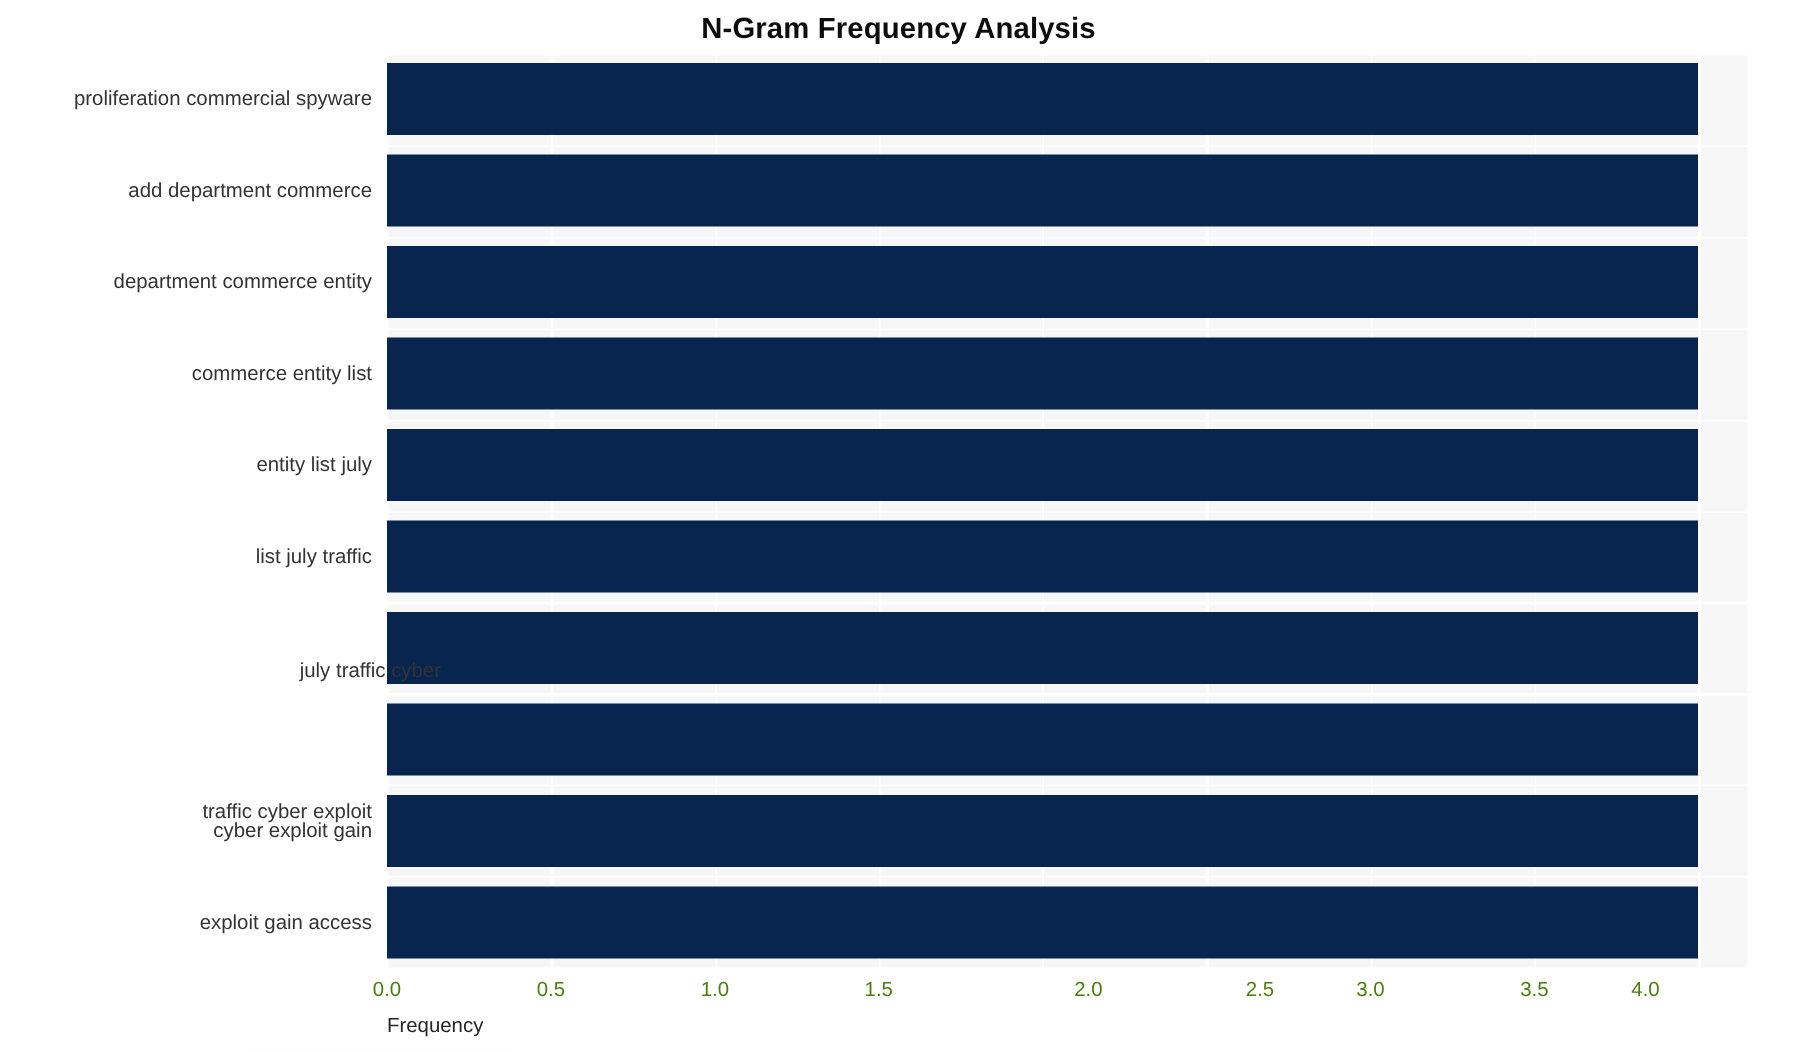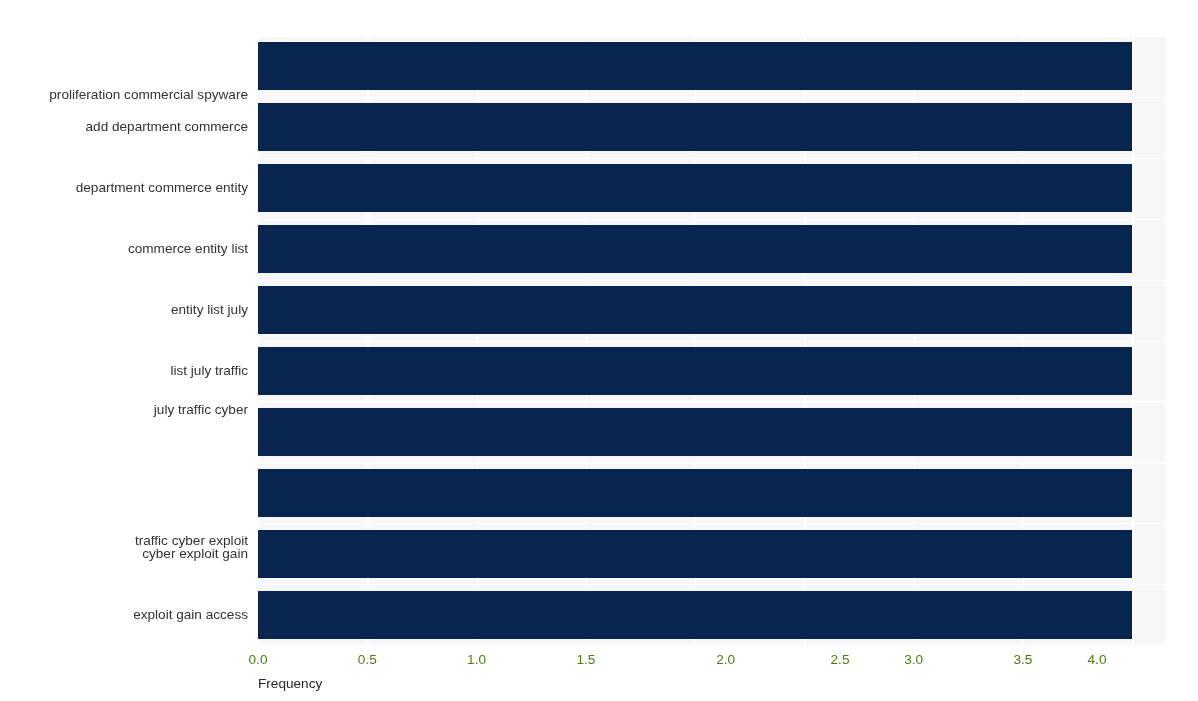--- a/index.html
+++ b/index.html
@@ -103,20 +103,21 @@
     font-size: 13.6px;
     color: #262626;
     line-height: 17px;
   }
 </style>
 </head>
 <body>
 
 <div id="figure">
 
+  <div id="chart-title">N-Gram Frequency Analysis</div>
 
   <div id="plot-area">
     <div id="vgrids">
         <div class="vgrid" style="left: 0px;"></div>
         <div class="vgrid" style="left: 109.277px;"></div>
         <div class="vgrid" style="left: 218.554px;"></div>
         <div class="vgrid" style="left: 327.831px;"></div>
         <div class="vgrid" style="left: 437.108px;"></div>
         <div class="vgrid" style="left: 546.386px;"></div>
         <div class="vgrid" style="left: 655.663px;"></div>
@@ -143,27 +144,27 @@
         <div class="bar" title="entity list july: 4" style="width: 874.217px; height: 48px; top: 250.05px; background: rgb(7, 37, 79);"></div>
         <div class="bar" title="list july traffic: 4" style="width: 874.217px; height: 48px; top: 310.95px; background: rgb(7, 37, 79);"></div>
         <div class="bar" title="july traffic cyber: 4" style="width: 874.217px; height: 48px; top: 371.85px; background: rgb(7, 37, 79);"></div>
         <div class="bar" title="traffic cyber exploit: 4" style="width: 874.217px; height: 48px; top: 432.75px; background: rgb(7, 37, 79);"></div>
         <div class="bar" title="cyber exploit gain: 4" style="width: 874.217px; height: 48px; top: 493.65px; background: rgb(7, 37, 79);"></div>
         <div class="bar" title="exploit gain access: 4" style="width: 874.217px; height: 48px; top: 554.55px; background: rgb(7, 37, 79);"></div>
       </div>
   </div>
 
   <div id="yticks">
-      <div class="ytick-wrap" style="top: 58.45px; margin-top: 29px;">proliferation commercial spyware</div>
+      <div class="ytick-wrap" style="top: 58.45px;">proliferation commercial spyware</div>
       <div class="ytick-wrap" style="top: 119.35px;">add department commerce</div>
       <div class="ytick-wrap" style="top: 180.25px;">department commerce entity</div>
       <div class="ytick-wrap" style="top: 241.15px;">commerce entity list</div>
       <div class="ytick-wrap" style="top: 302.05px;">entity list july</div>
       <div class="ytick-wrap" style="top: 362.95px;">list july traffic</div>
-      <div class="ytick-wrap" style="top: 402px;">july traffic cyber</div>
+      <div class="ytick-wrap" style="top: 439px; padding-left: 46px;">july traffic cyber</div>
       <div class="ytick-wrap" style="top: 484.75px; margin-top: 48px;">traffic cyber exploit</div>
       <div class="ytick-wrap" style="top: 545.65px;">cyber exploit gain</div>
       <div class="ytick-wrap" style="top: 606.55px;">exploit gain access</div>
     </div>
   <div id="xticks">
       <div class="xtick" style="left: 258px;">0.0</div>
       <div class="xtick" style="left: 367.277px;">0.5</div>
       <div class="xtick" style="left: 476.554px;">1.0</div>
       <div class="xtick" style="left: 585.831px;">1.5</div>
       <div class="xtick" style="left: 695.108px; text-align: right;">2.0</div>

